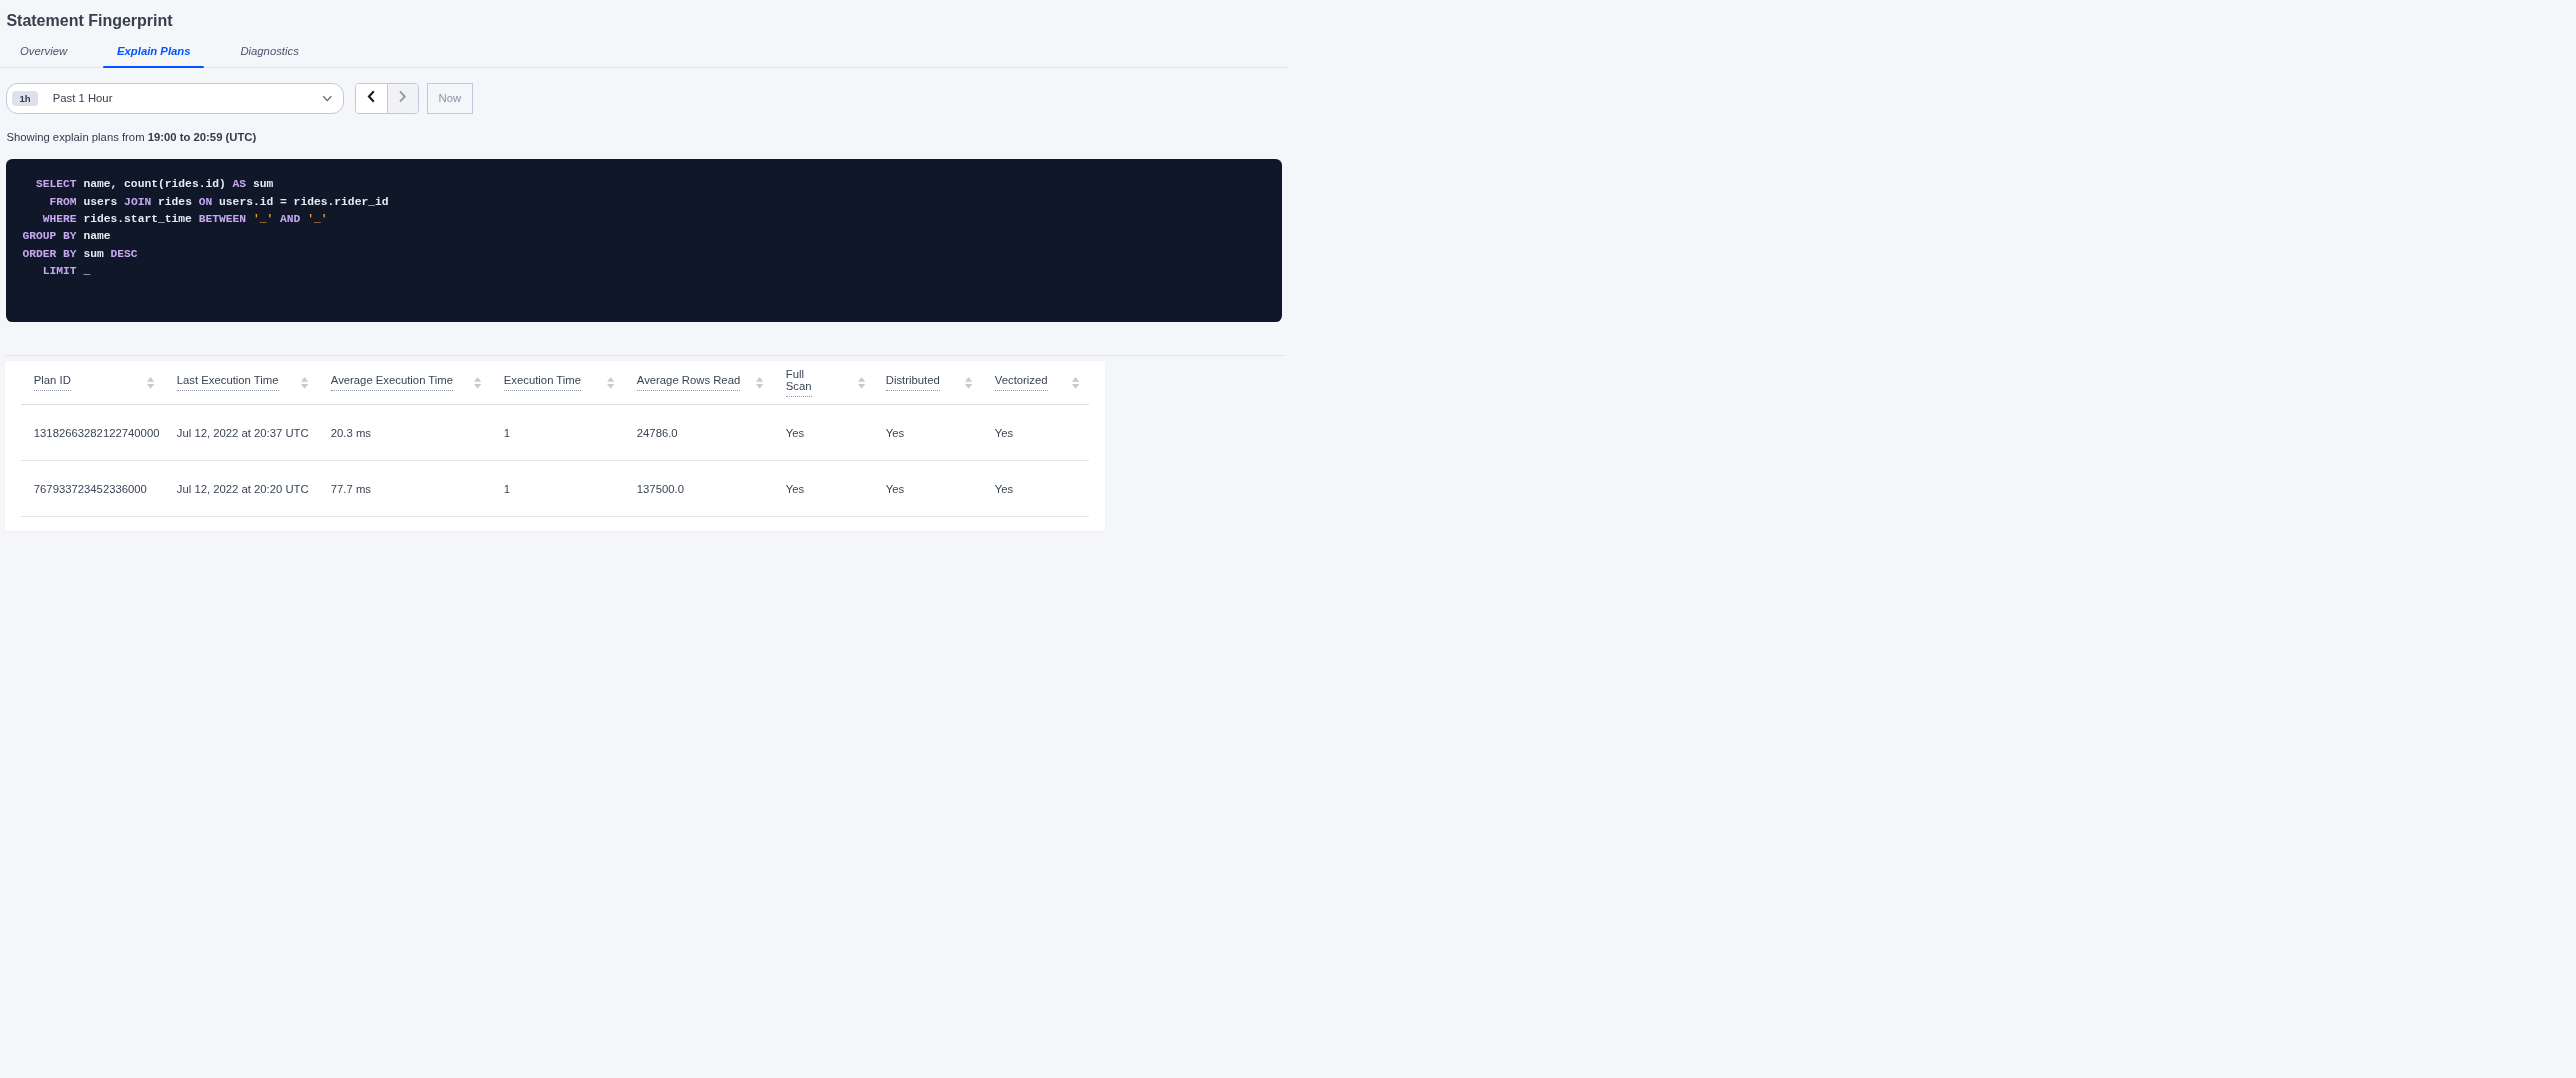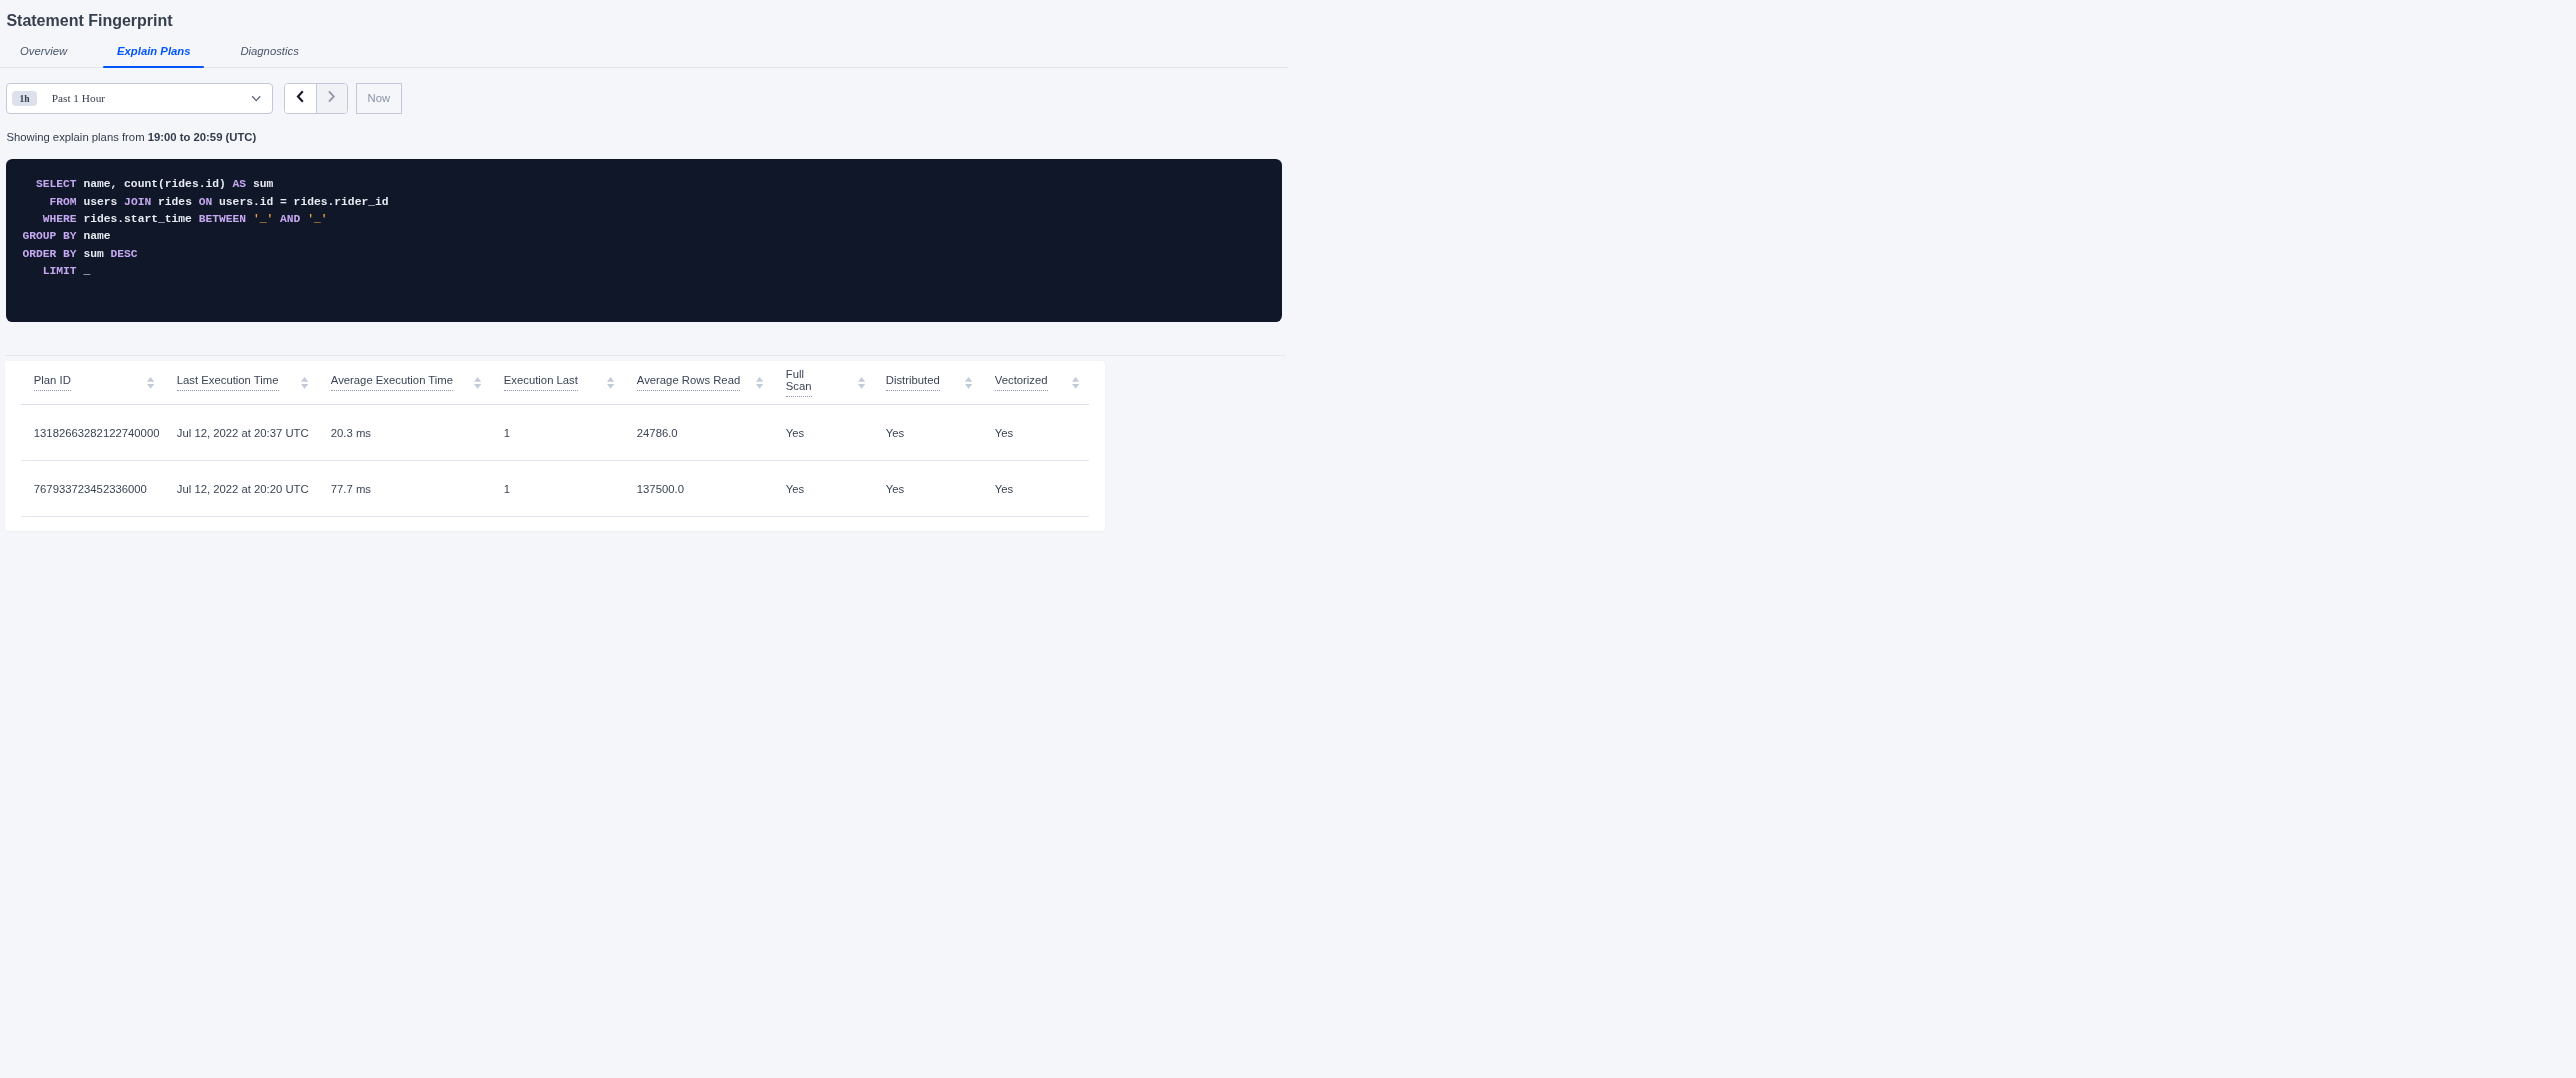--- a/index.html
+++ b/index.html
@@ -16,22 +16,22 @@
   .title{margin:0;padding:9.6px 0 0 6.4px;font-size:16px;line-height:22.5px;font-weight:700;color:#36404e;}
 
   
   .tabs{display:flex;gap:22.5px;padding-left:6.4px;margin-top:11.3px;border-bottom:0.8px solid #e0e4ec;font-style:italic;}
   .tab{position:relative;padding:0 13.7px 8px;font-size:11.3px;line-height:16px;color:#48536a;cursor:pointer;}
   .tab.active{color:var(--accent);font-weight:700;}
   .tab-ink{position:absolute;left:0;right:0;bottom:-0.8px;height:2.4px;border-radius:1.6px;background:var(--accent);}
 
   
   .toolbar{display:flex;align-items:stretch;height:31px;margin:14.5px 0 0 6.4px;}
-  .dropdown{width:267px;background:#fff;border:0.8px solid var(--border);border-radius:4px;
-            display:flex;align-items:center;padding:0 11.3px 0 4.8px;cursor:pointer;font-family:Liberation Serif, serif;}
+  .dropdown{width:338px;background:#fff;border:0.8px solid var(--border);border-radius:12px;
+            display:flex;align-items:center;padding:0 11.3px 0 4.8px;cursor:pointer;}
   .badge{background:#dde1ec;border-radius:4px;padding:2.4px 7.2px;font-size:9.6px;font-weight:700;color:#36404e;}
   .dd-label{margin-left:15px;font-size:11.3px;color:#36404e;}
   .chev{margin-left:auto;display:flex;align-items:center;}
   .arrows{display:flex;margin-left:10.5px;border:0.8px solid var(--border);border-radius:4px;overflow:hidden;background:#fff;}
   .arrowbtn{width:31px;border:none;margin:0;padding:0;display:flex;align-items:center;justify-content:center;background:#fff;cursor:pointer;}
   .arrowbtn.next{border-left:0.8px solid var(--border);background:#f1f2f6;cursor:default;}
   .nowbtn{margin-left:8px;width:46px;border:0.8px solid var(--border);border-radius:0;background:transparent;
           color:#8a92a6;font-size:11.3px;font-family:inherit;cursor:default;}
 
   
@@ -134,21 +134,21 @@
           <span class="sorticon">
             <svg width="7.2" height="4.8" viewBox="0 0 9 6">
               <polygon points="4.5,0 9,6 0,6" fill="#c3cad8"></polygon>
             </svg>
             <svg width="7.2" height="4.8" viewBox="0 0 9 6">
               <polygon points="0,0 9,0 4.5,6" fill="#c3cad8"></polygon>
             </svg>
           </span>
         </div>
         <div class="th" style="width: 133px;">
-          <span class="th-label">Execution Last</span>
+          <span class="th-label">Execution Time</span>
           <span class="sorticon">
             <svg width="7.2" height="4.8" viewBox="0 0 9 6">
               <polygon points="4.5,0 9,6 0,6" fill="#c3cad8"></polygon>
             </svg>
             <svg width="7.2" height="4.8" viewBox="0 0 9 6">
               <polygon points="0,0 9,0 4.5,6" fill="#c3cad8"></polygon>
             </svg>
           </span>
         </div>
         <div class="th" style="width: 149px;">

